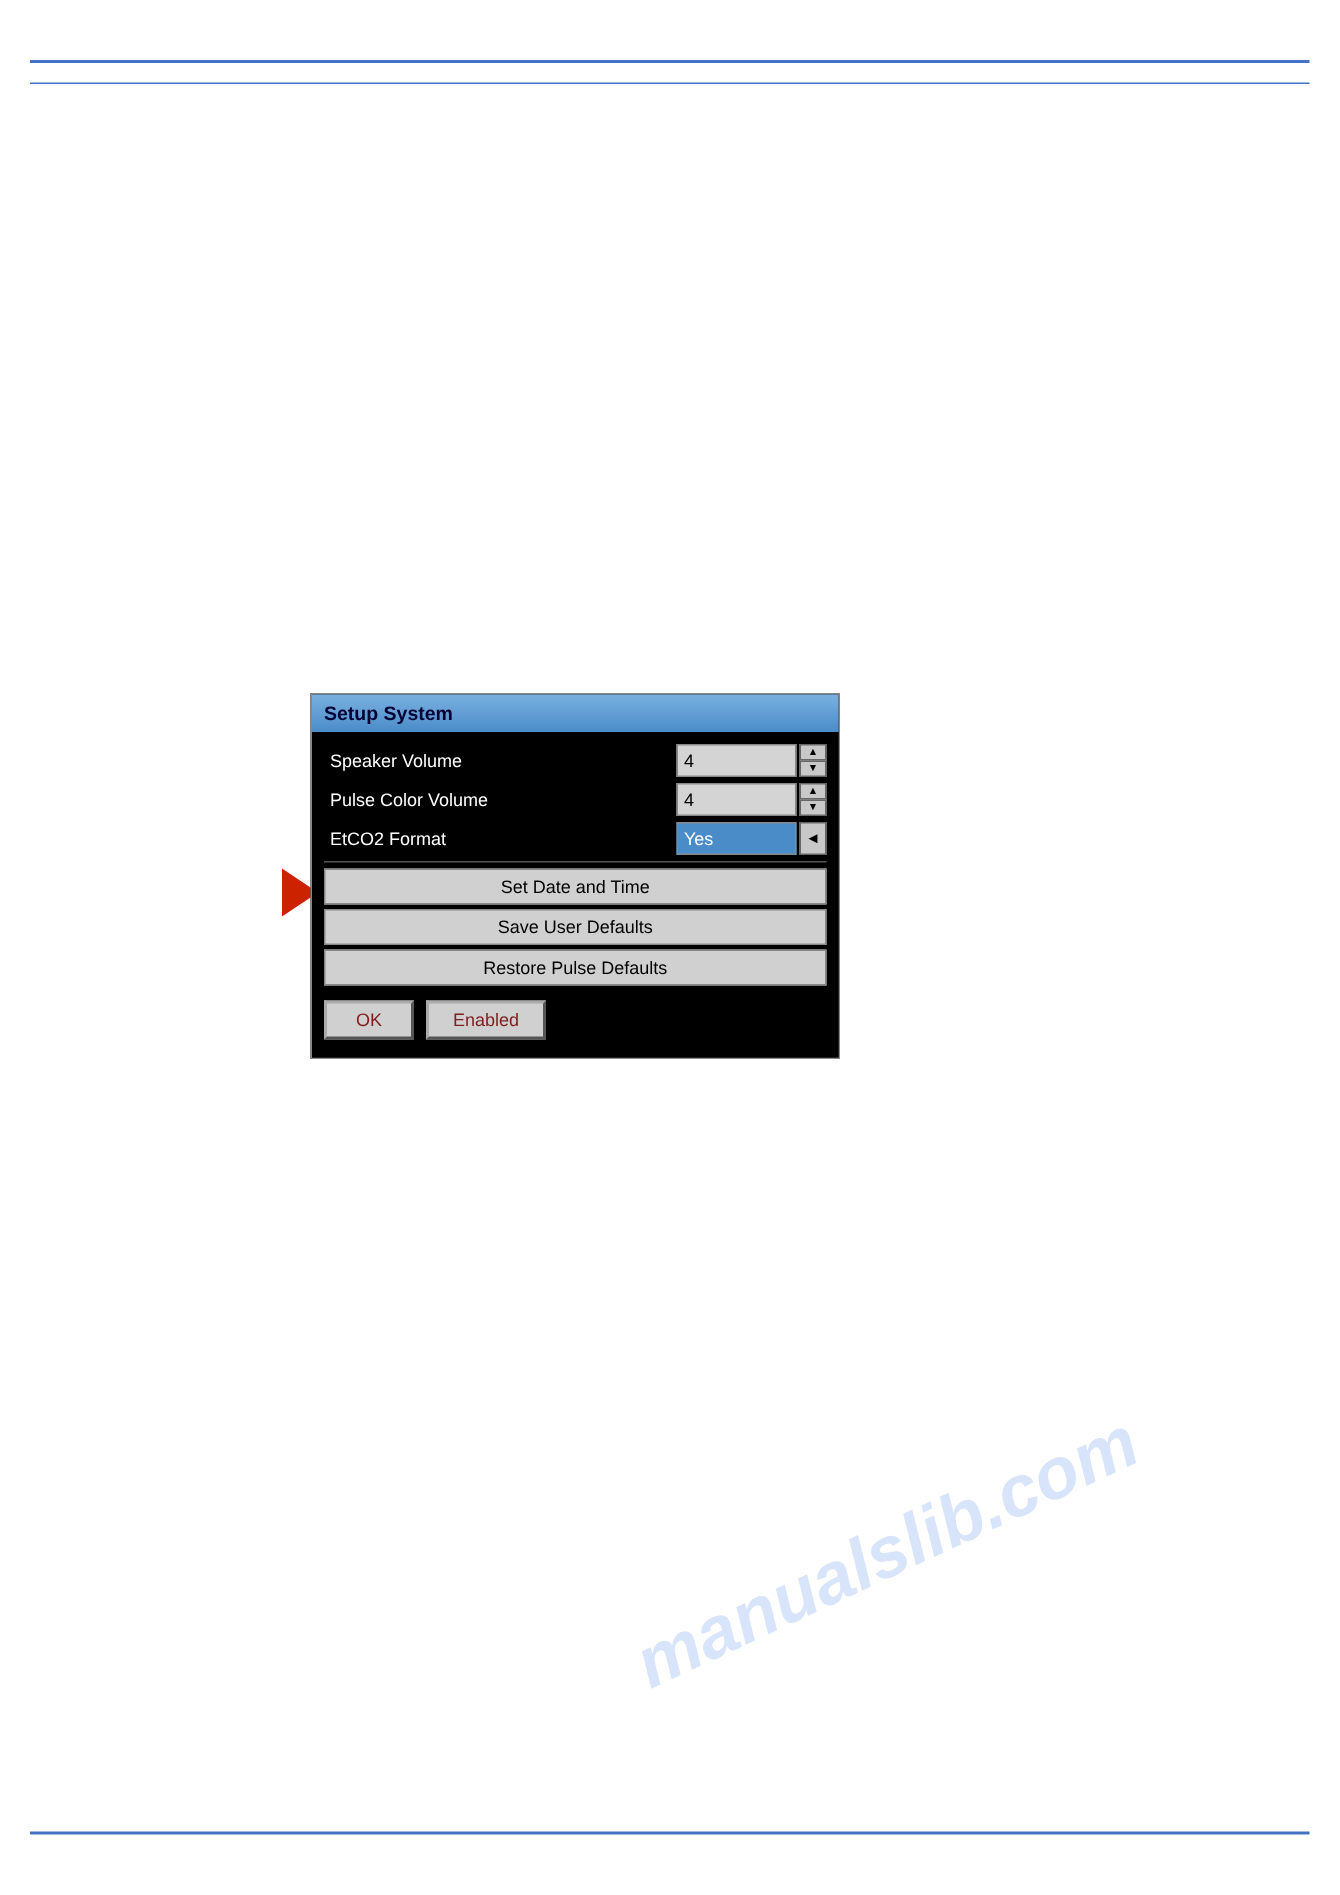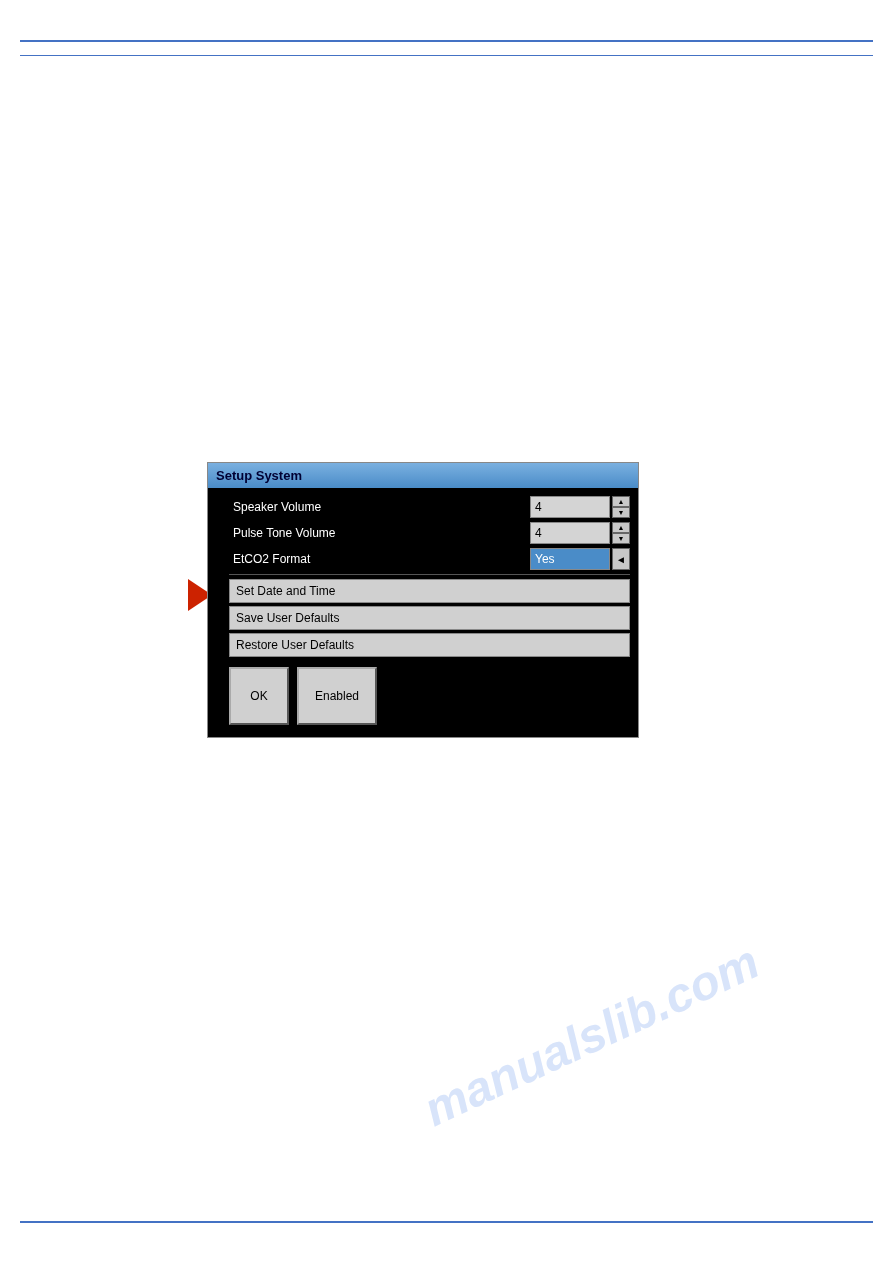--- a/index.html
+++ b/index.html
@@ -66,37 +66,36 @@
       height: 0;
       border-top: 16px solid transparent;
       border-bottom: 16px solid transparent;
       border-left: 24px solid #cc2200;
     }
 
     .dialog-container {
       position: absolute;
       left: 207px;
       top: 462px;
-      width: 432px;
+      width: 353px;
       background: #000000;
       border: 1px solid #888;
     }
 
     .dialog-title-bar {
       background: linear-gradient(to bottom, #7ab0e0, #4a8cc8);
       padding: 5px 8px;
       font-size: 13px;
       font-weight: bold;
       color: #000033;
     }
 
     .dialog-content {
       background: #000000;
       padding: 8px;
-      margin-left: 13px;
     }
 
     .param-row {
       display: flex;
       align-items: center;
       margin-bottom: 4px;
       background: #000000;
     }
 
     .param-label {
@@ -163,38 +162,38 @@
     }
 
     .menu-button {
       display: block;
       width: 100%;
       background: #d0d0d0;
       border: 1px solid #888;
       padding: 4px 6px;
       font-size: 12px;
       color: #000;
-      text-align: left;
+      text-align: center;
       cursor: pointer;
       margin-bottom: 3px;
     }
 
     .dialog-footer {
       display: flex;
       gap: 8px;
       margin-top: 10px;
       padding-bottom: 4px;
     }
 
     .footer-btn {
       background: #d0d0d0;
       border: 2px outset #aaa;
-      padding: 20px 16px;
-      font-size: 12px;
-      color: #000000;
+      padding: 4px 16px;
+      font-size: 12px;
+      color: #7f1d1d;
       cursor: pointer;
       min-width: 60px;
     }
 
     .etco2-value {
       background: #4a8cc8;
       color: #ffffff;
       font-weight: normal;
     }
   </style>
@@ -221,41 +220,41 @@
     <div class="param-row">
       <span class="param-label">Speaker Volume</span>
       <div class="param-value-box">4</div>
       <div class="param-controls">
         <div class="ctrl-btn">▲</div>
         <div class="ctrl-btn">▼</div>
       </div>
     </div>
 
     <div class="param-row">
-      <span class="param-label">Pulse Tone Volume</span>
+      <span class="param-label">Pulse Color Volume</span>
       <div class="param-value-box">4</div>
       <div class="param-controls">
         <div class="ctrl-btn">▲</div>
         <div class="ctrl-btn">▼</div>
       </div>
     </div>
 
     <div class="param-row">
       <span class="param-label">EtCO2 Format</span>
       <div class="param-value-box etco2-value">Yes</div>
       <div class="param-controls-single">
         <div class="ctrl-btn-single">◄</div>
       </div>
     </div>
 
     <div class="divider-line"></div>
 
     <button class="menu-button">Set Date and Time</button>
     <button class="menu-button">Save User Defaults</button>
-    <button class="menu-button">Restore User Defaults</button>
+    <button class="menu-button">Restore Pulse Defaults</button>
 
     <div class="dialog-footer">
       <button class="footer-btn">OK</button>
       <button class="footer-btn">Enabled</button>
     </div>
 
   </div>
 </div>
 
 </body></html>

